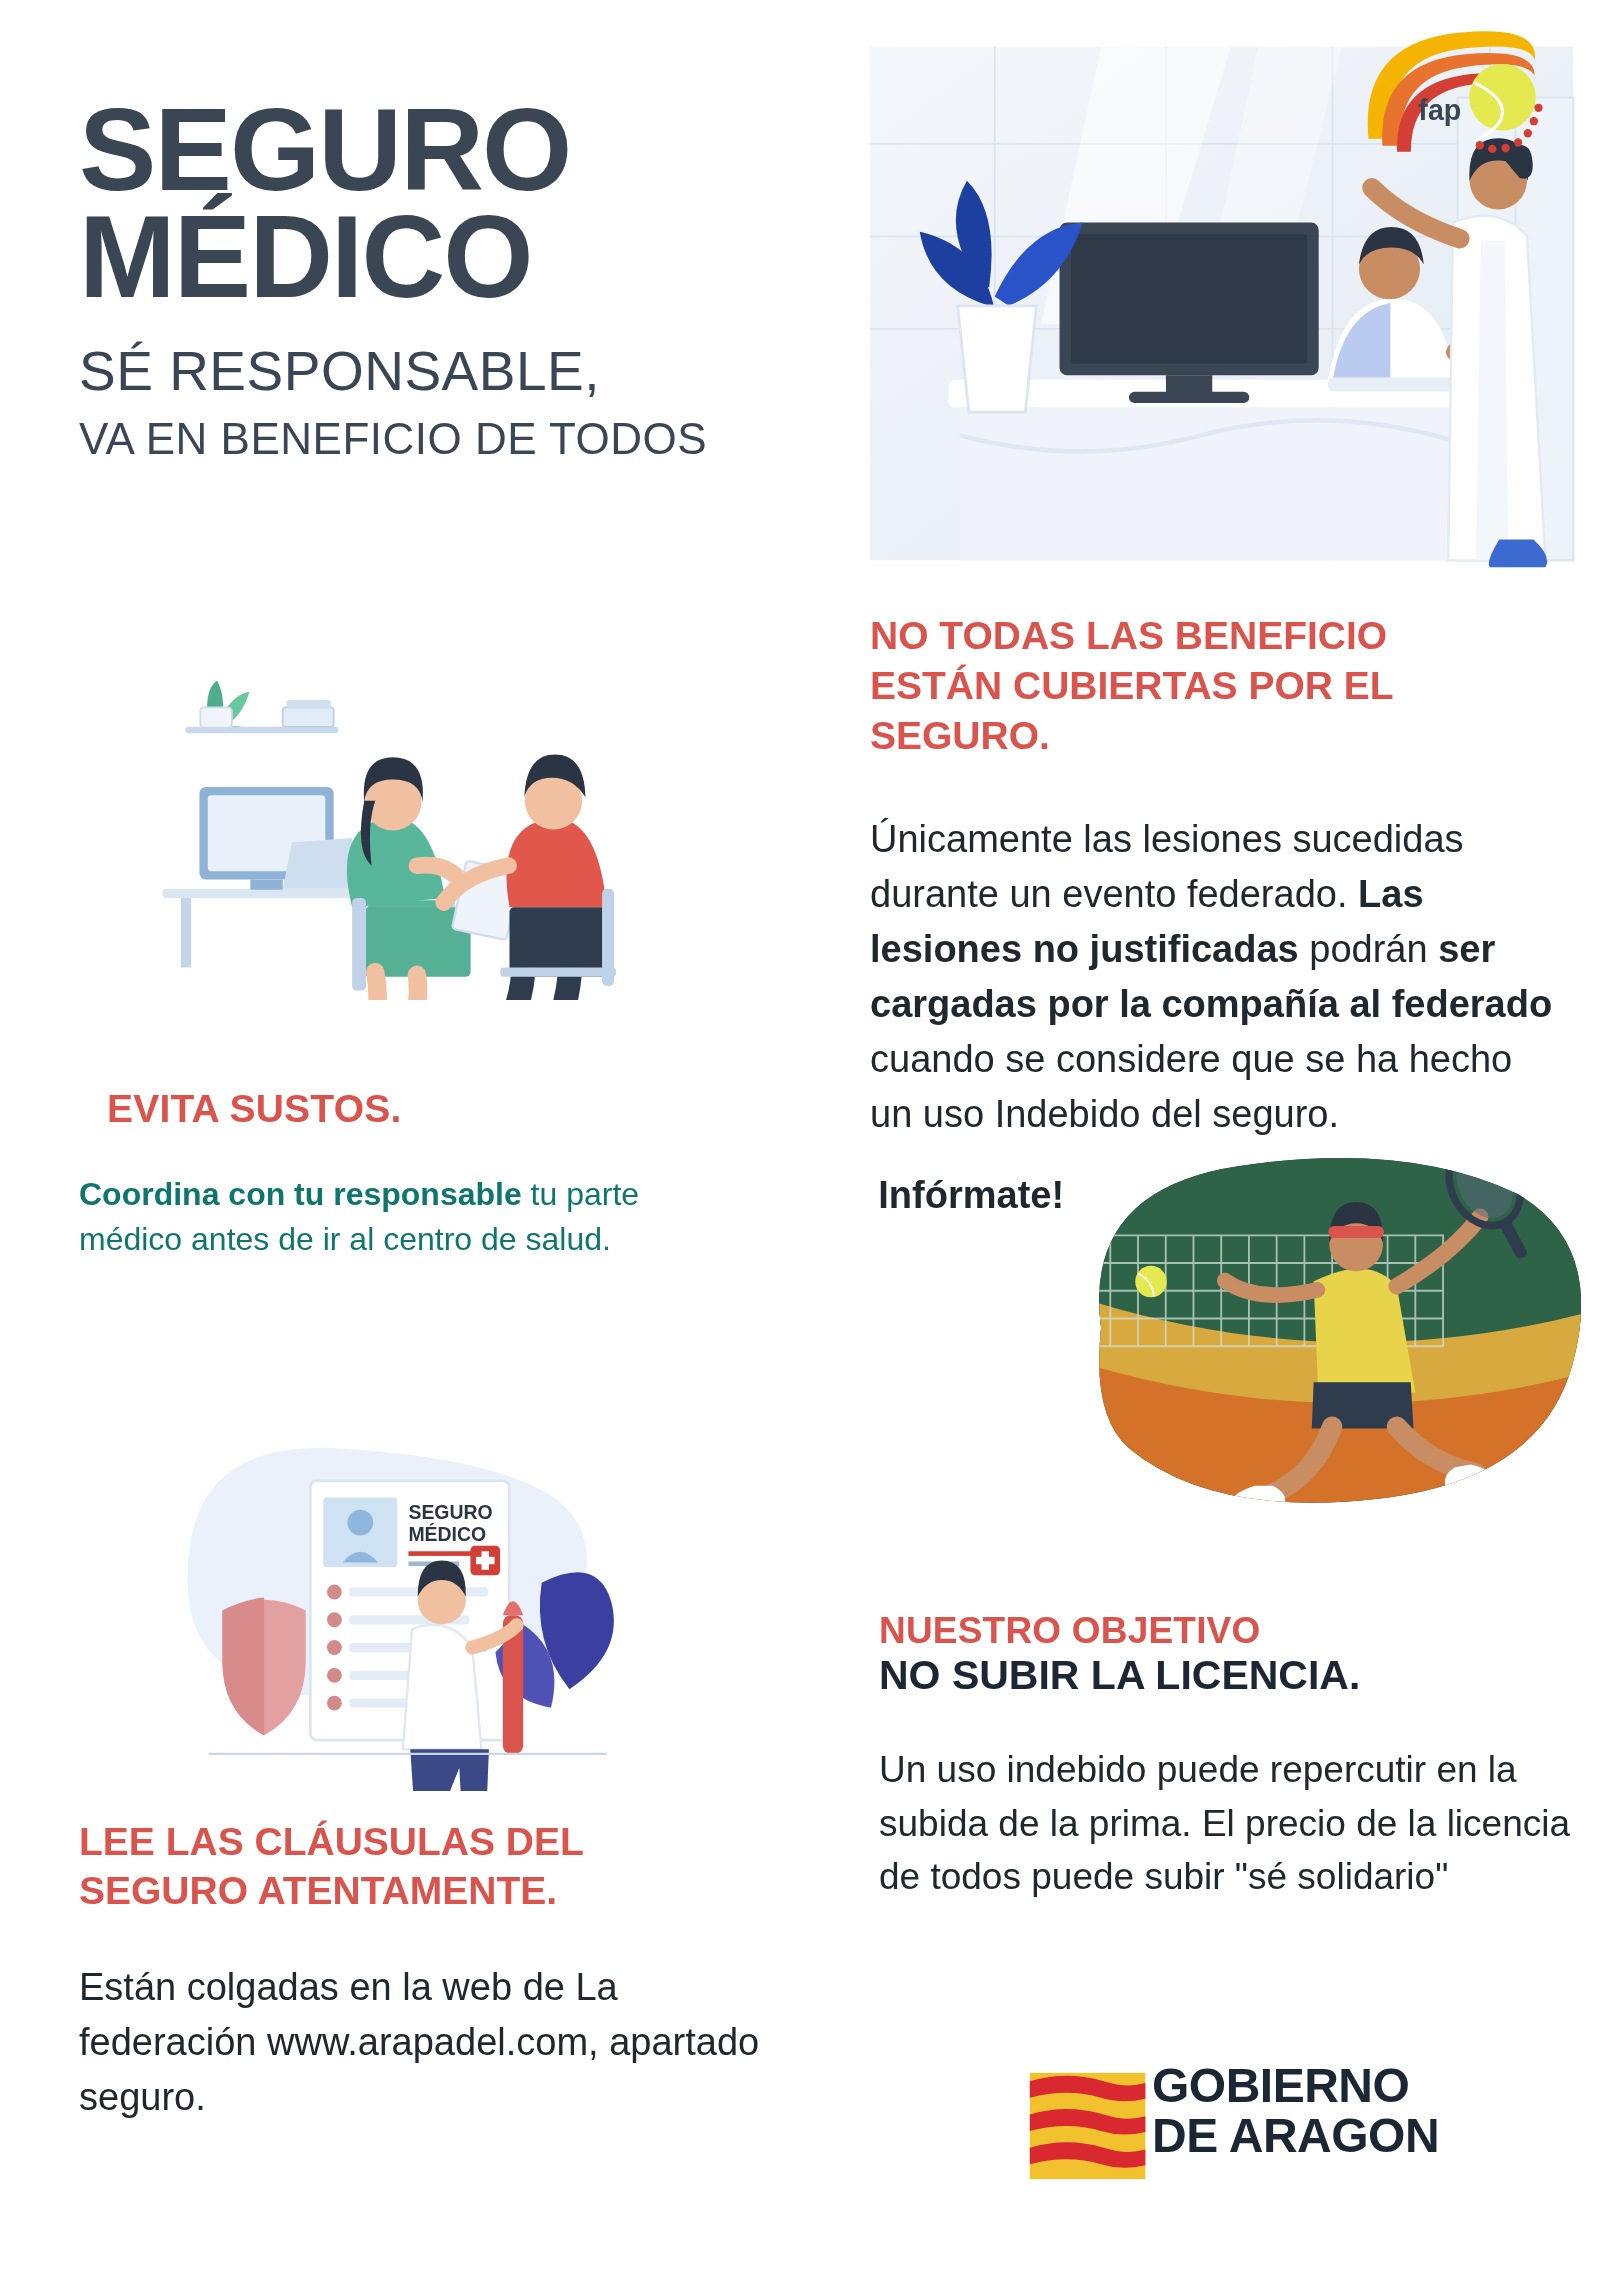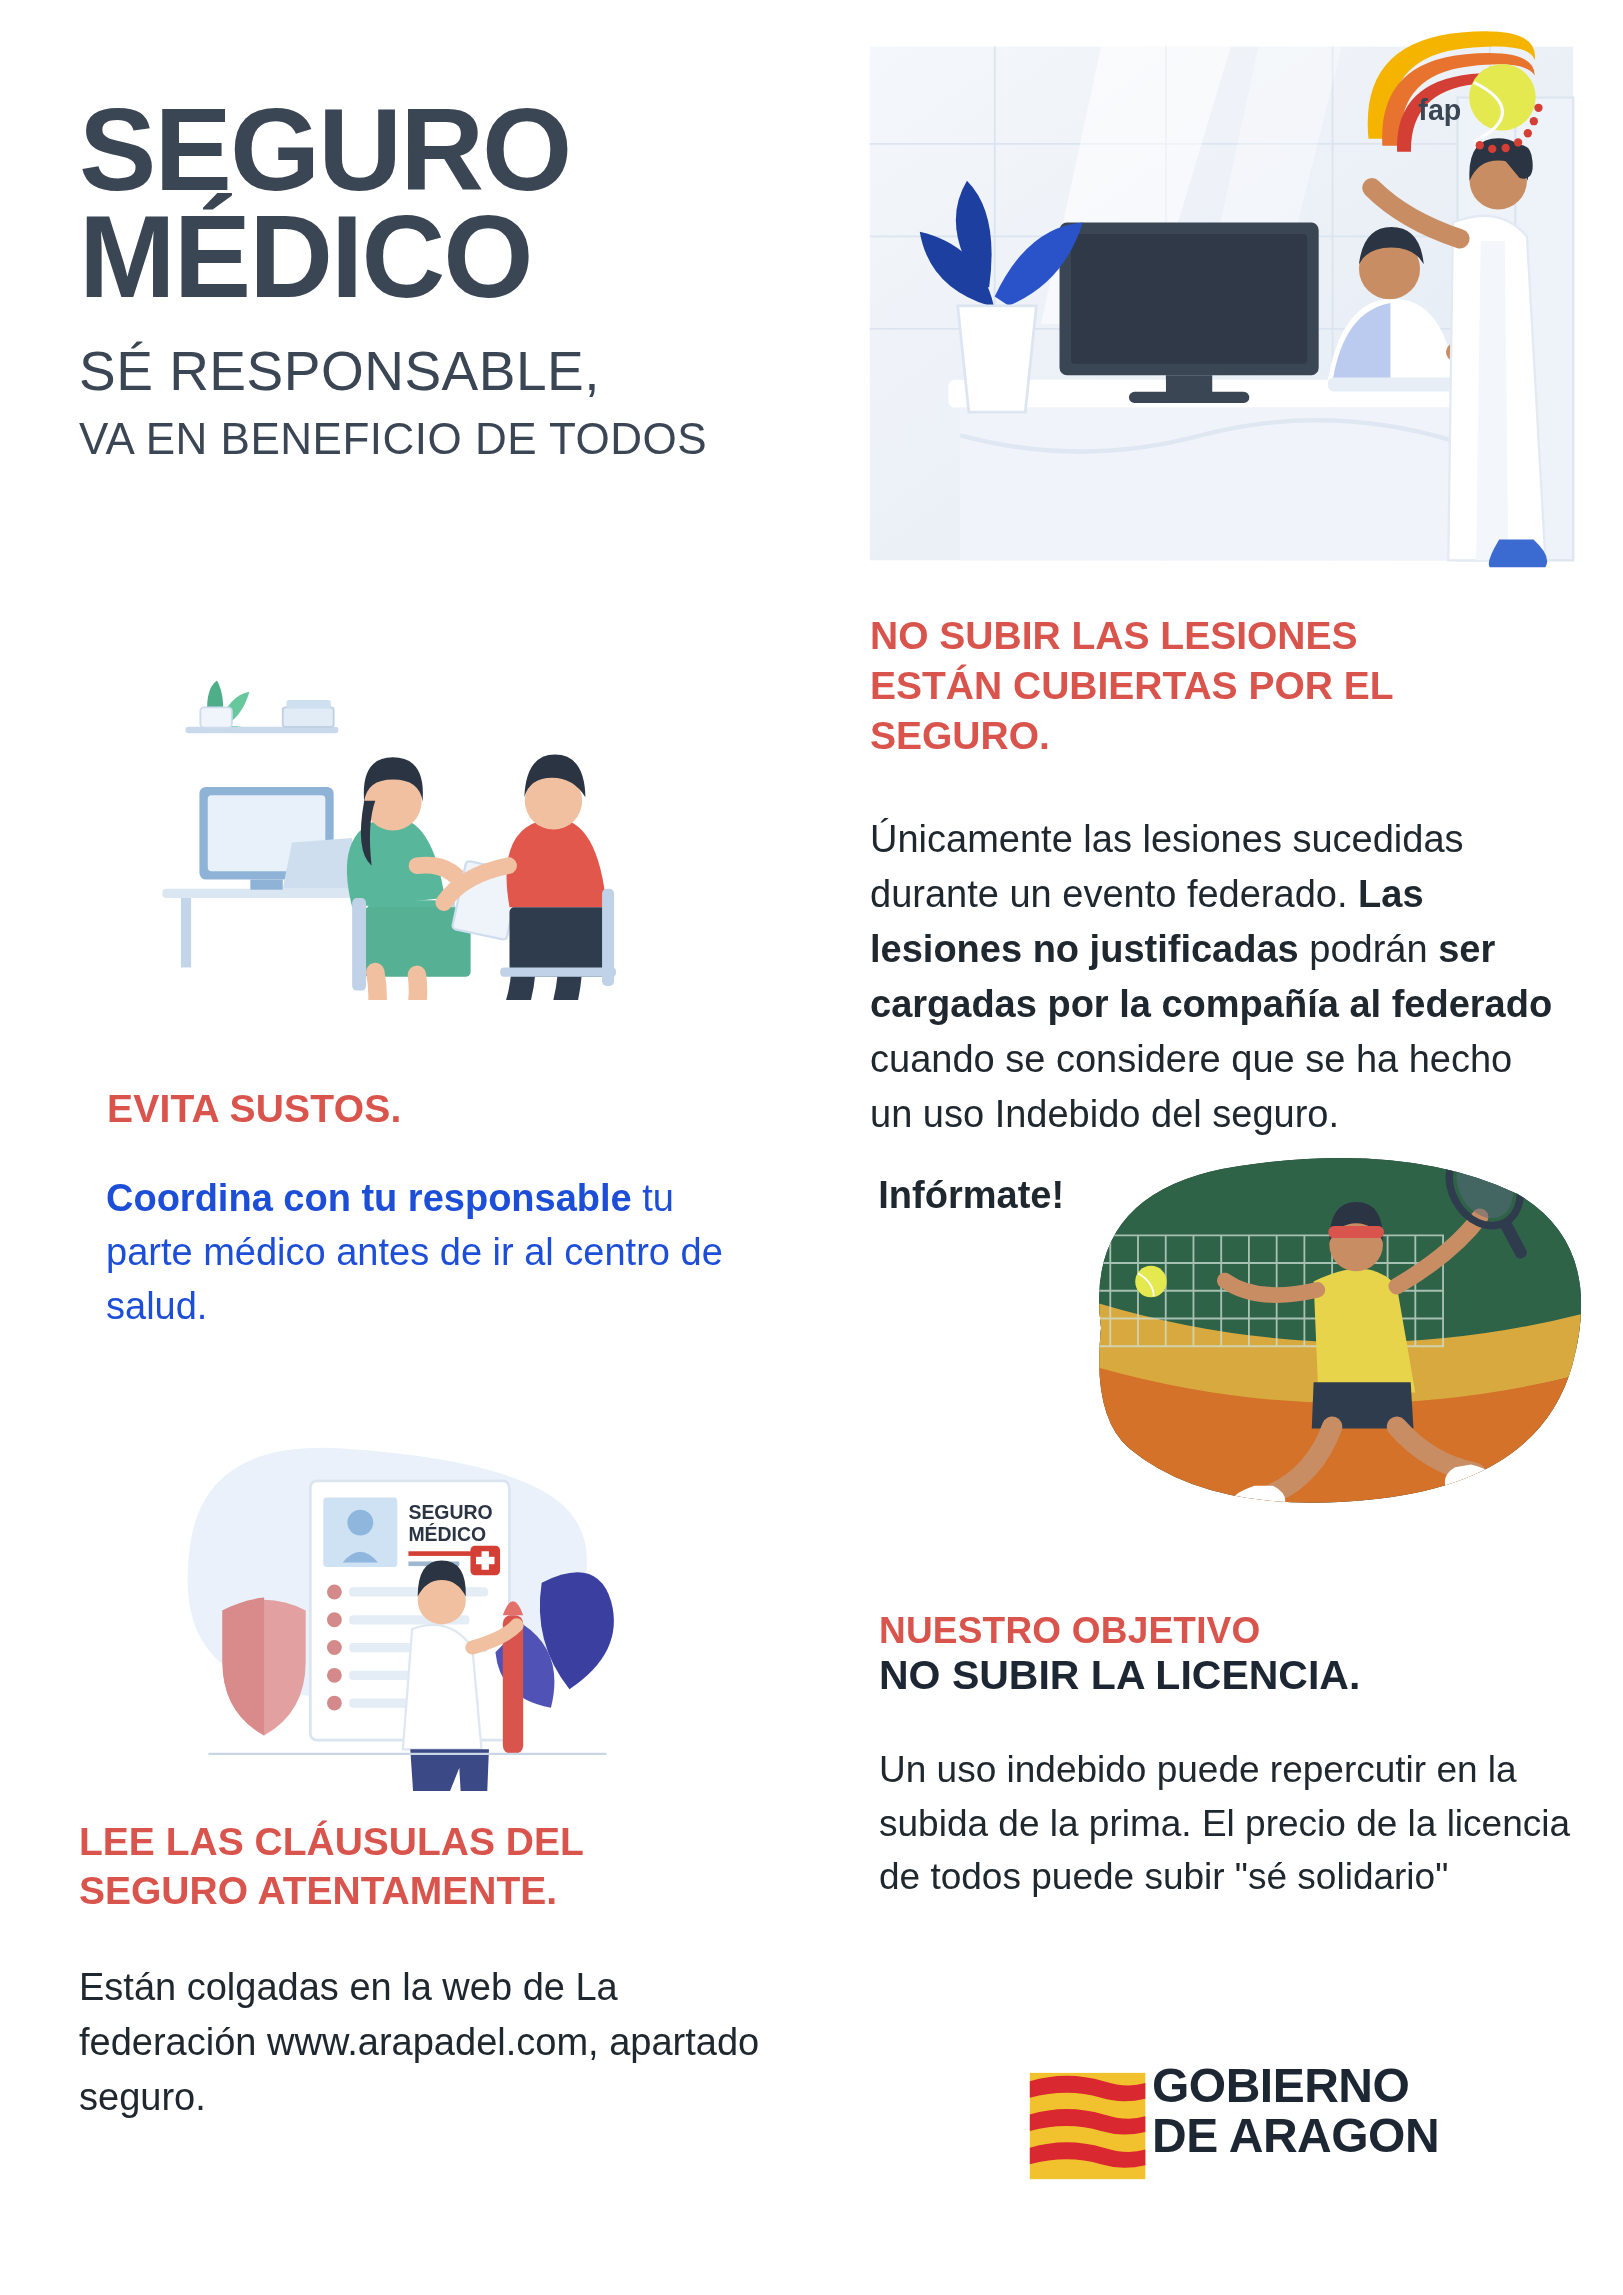--- a/index.html
+++ b/index.html
@@ -52,21 +52,21 @@
 
   
   .illus1 { position: absolute; left: 93px; top: 648px; width: 597px; height: 352px; }
   
   .illus2 { position: absolute; left: 153px; top: 1430px; width: 509px; height: 361px; }
 
   .sec-evita {
     position: absolute; left: 79px; top: 1087px; width: 671px;
   }
   .sec-evita .h { font-size: 39px; font-weight: 800; color: #d9544d; letter-spacing: 0.2px; margin-left: 28px;}
-  .sec-evita .p { margin-top: 41px; font-size: 38px; line-height: 1.42; color: #1d4ed8; margin-left: 27px; }
+  .sec-evita .p { margin-top: 41px; font-size: 32px; line-height: 1.42; color: #0f766e; }
   .sec-evita .p b { font-weight: 800; }
 
   .sec-clausulas {
     position: absolute; left: 79px; top: 1818px; width: 694px;
   }
   .sec-clausulas .h { font-size: 39px; font-weight: 800; color: #d9544d; line-height: 1.25; }
   .sec-clausulas .p { margin-top: 44px; font-size: 38px; line-height: 1.45; color: #20282f; }
   .sec-clausulas .p b { font-weight: 400; }
 
   
@@ -326,21 +326,21 @@
       <div>LEE LAS CLÁUSULAS DEL</div>
       <div>SEGURO ATENTAMENTE.</div>
     </div>
     <div class="p">
       <span>Están </span><b>colgadas en la web</b><span> de La federación  </span><b>www.arapadel.com</b><span>, apartado seguro.</span>
     </div>
   </div>
 
   <div class="sec-lesiones">
     <div class="h">
-      <div>NO SUBIR LAS LESIONES</div>
+      <div>NO TODAS LAS BENEFICIO</div>
       <div>ESTÁN CUBIERTAS POR EL</div>
       <div>SEGURO.</div>
     </div>
     <div class="p">
       <span>Únicamente las lesiones sucedidas durante un evento federado. </span><b>Las lesiones no justificadas</b><span> podrán </span><b>ser cargadas por la compañía al federado</b><span class="wrap-text"> cuando se  considere que se ha hecho un uso Indebido del seguro.</span>
     </div>
     <div class="informate">Infórmate!</div>
   </div>
 
   <svg class="illus-padel" viewBox="0 0 1100 820">

